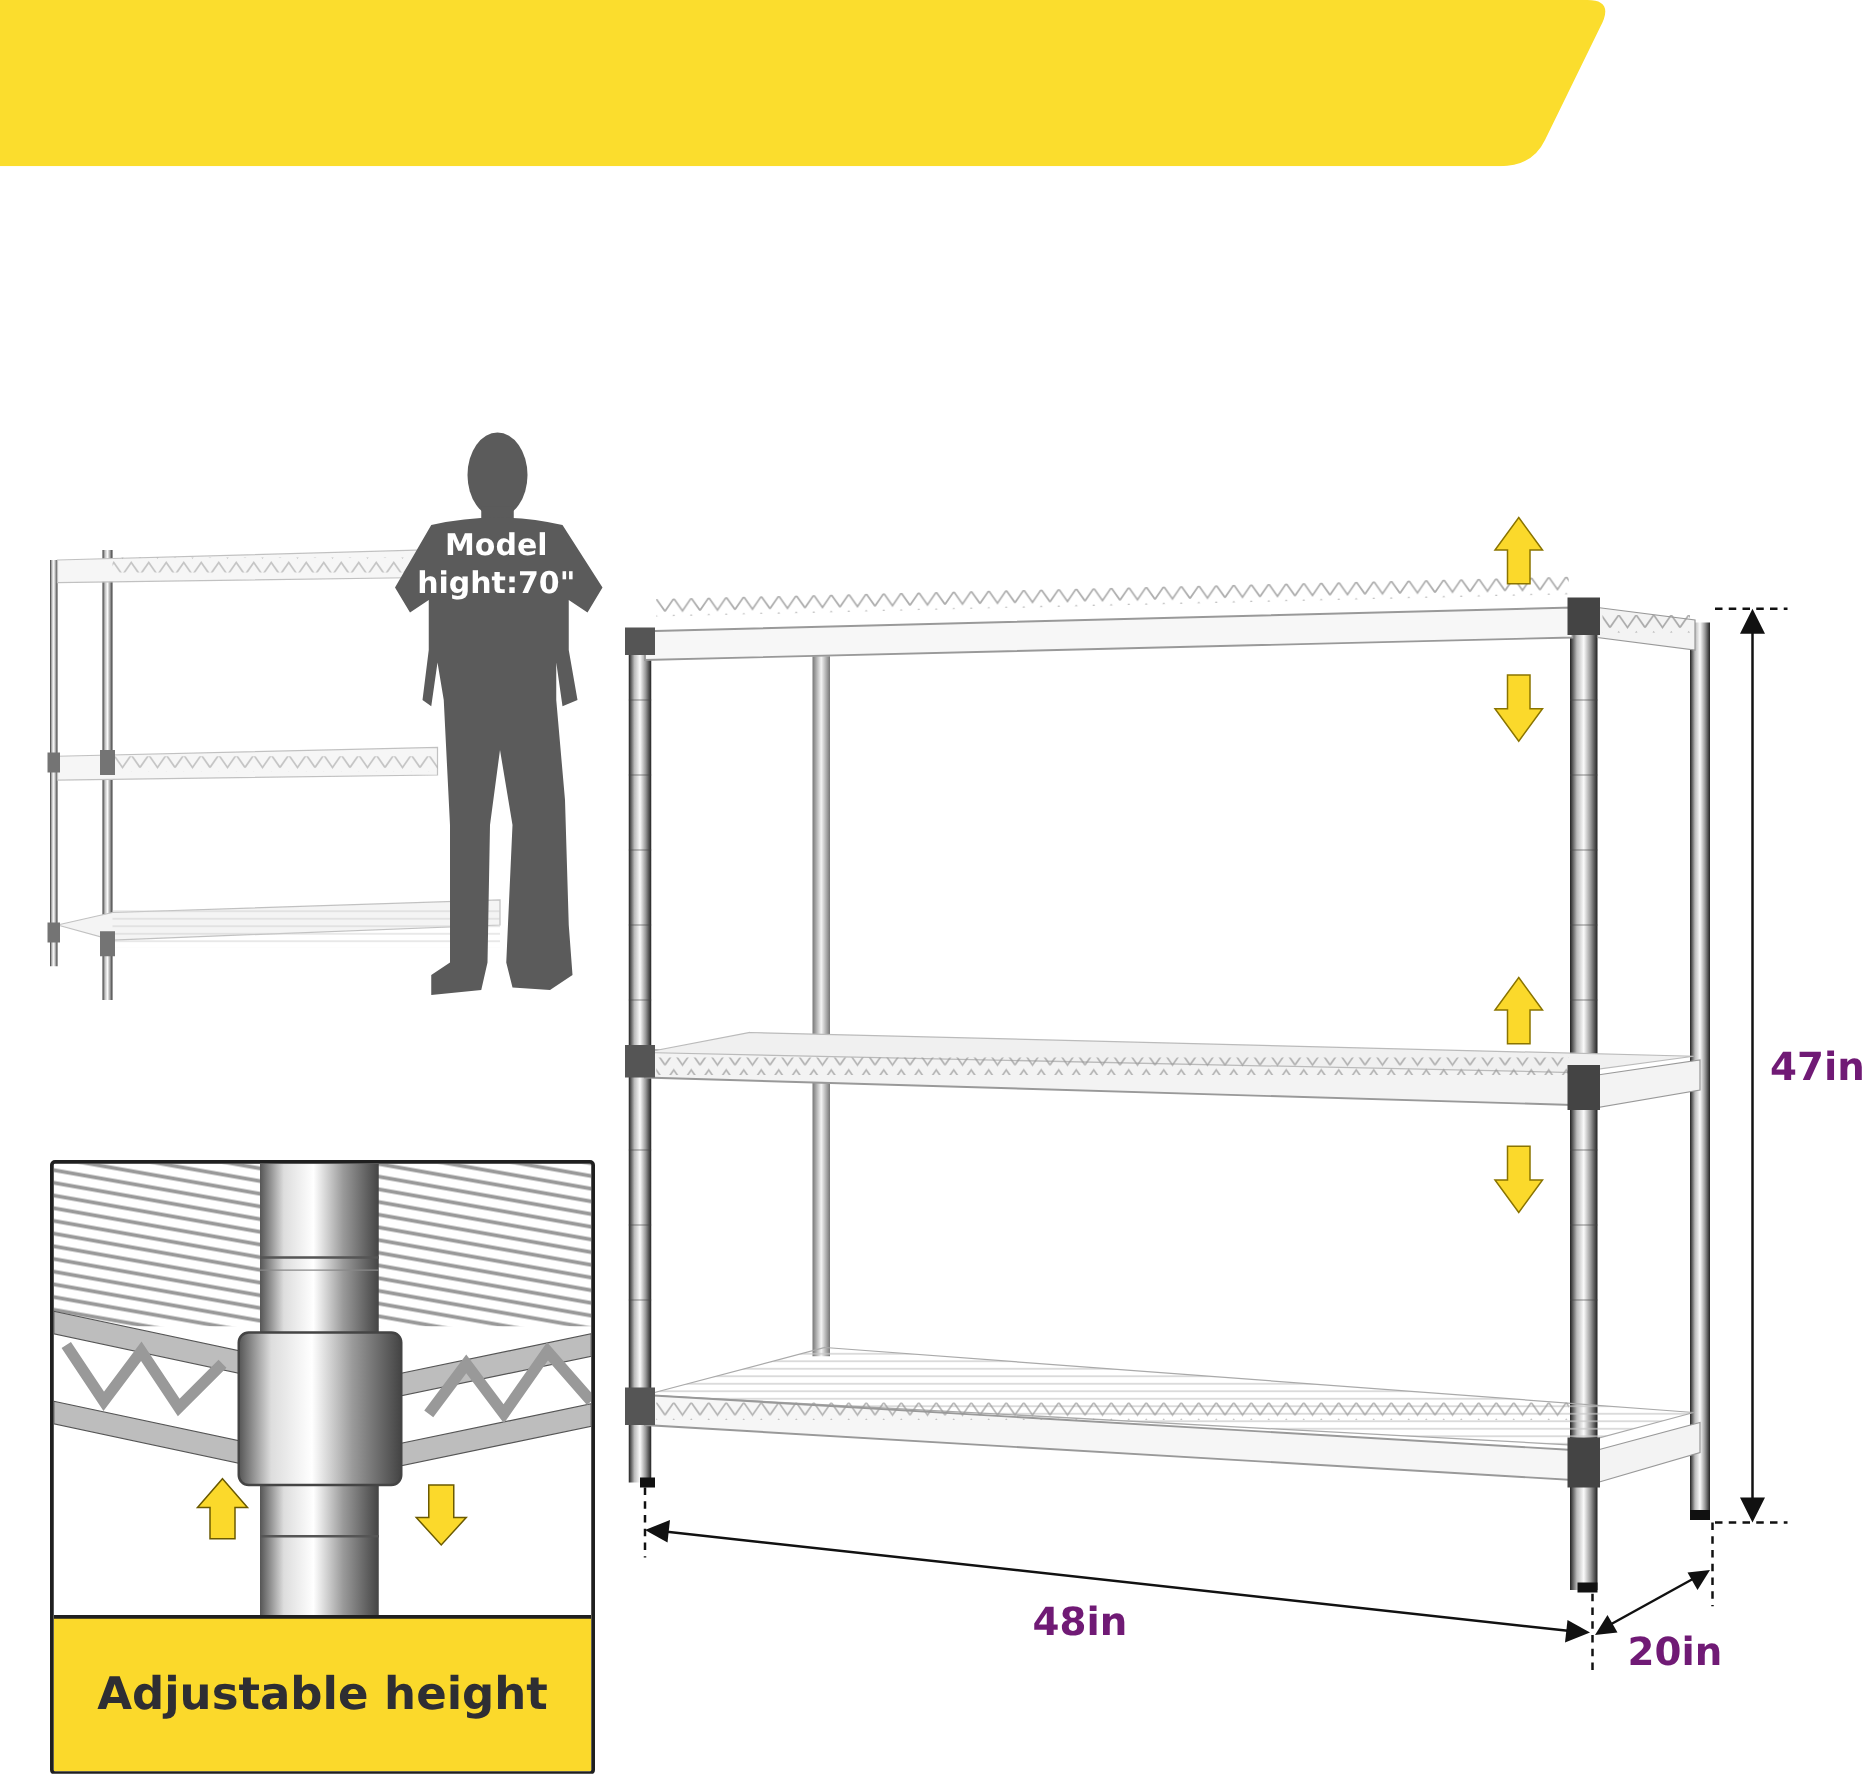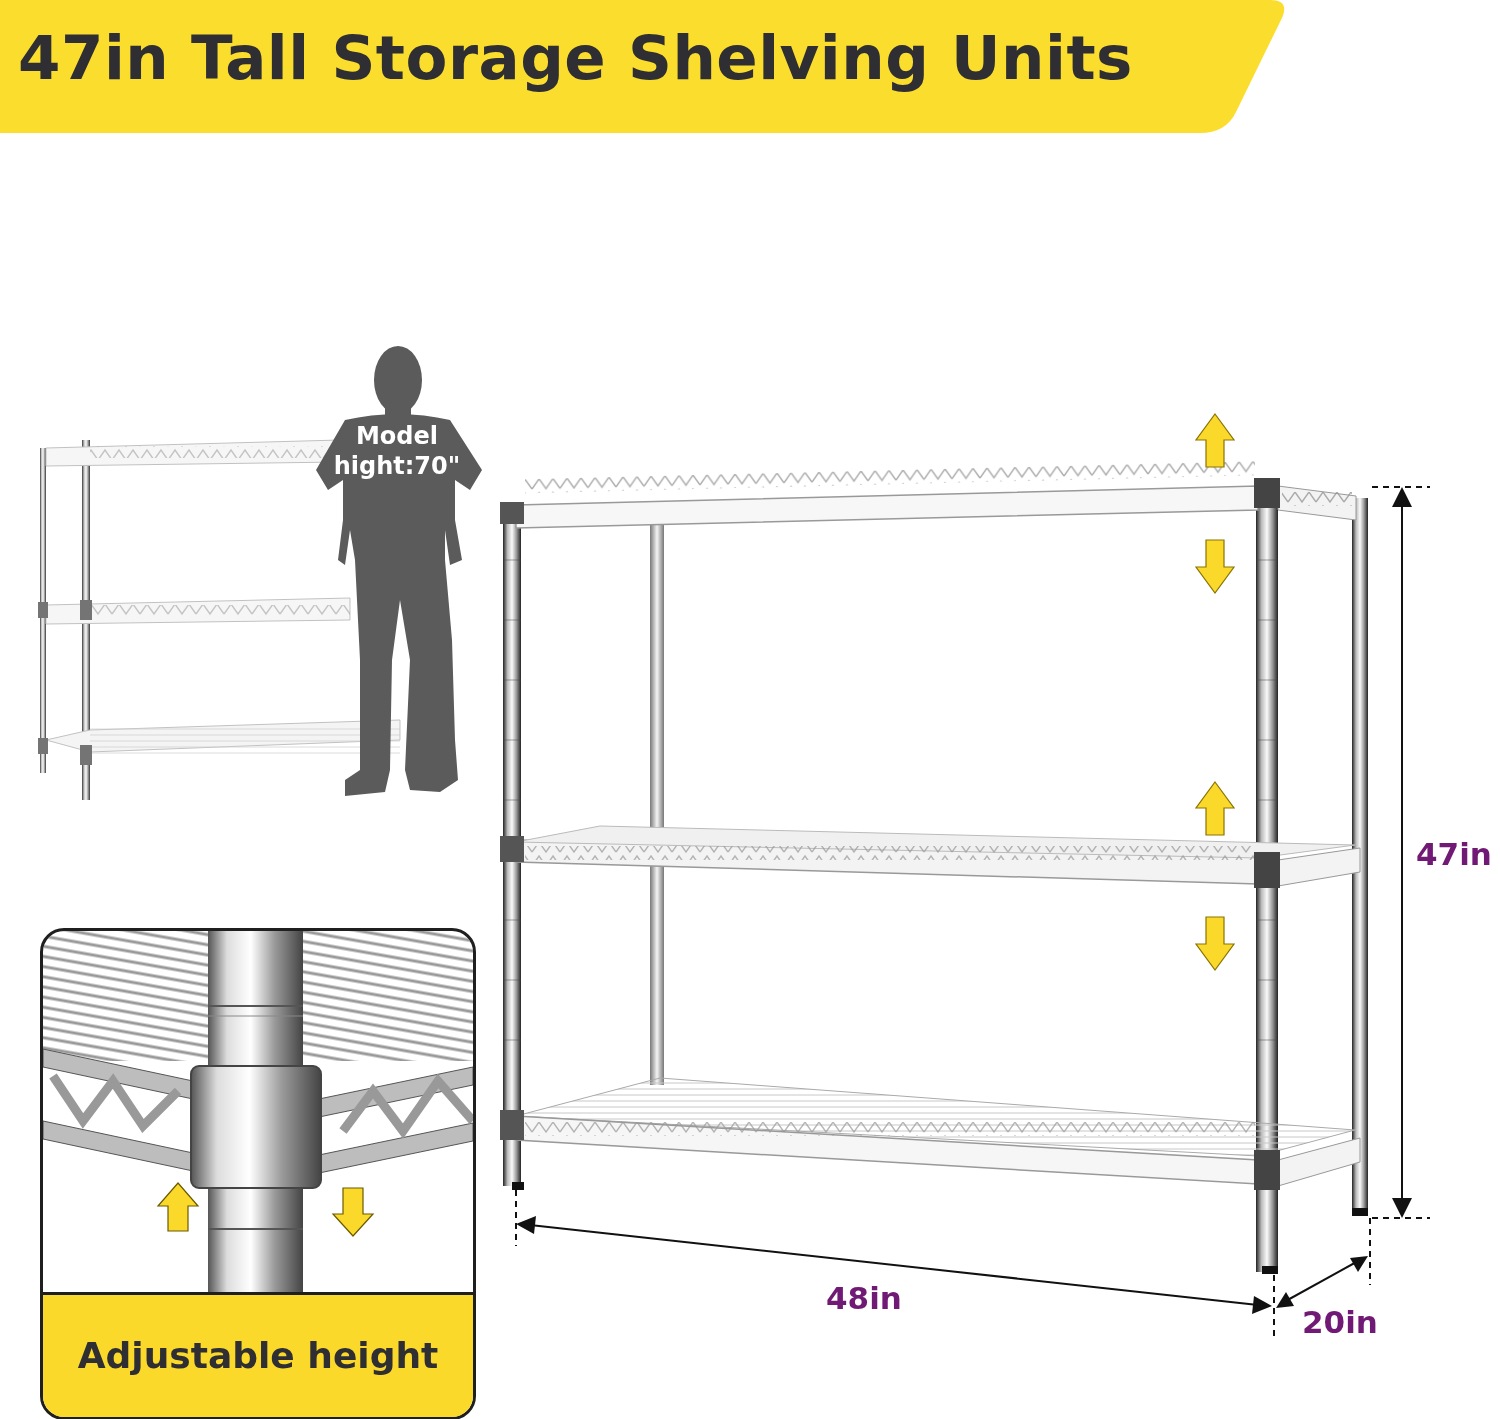--- a/index.html
+++ b/index.html
@@ -3,32 +3,31 @@
 <meta charset="utf-8">
 <style>
   html,body{margin:0;padding:0;background:#fff;}
   body{width:1500px;height:1419px;position:relative;overflow:hidden;font-family:"DejaVu Sans",sans-serif;}
   .banner{position:absolute;left:0;top:0;width:1290px;height:133px;}
   .banner svg{position:absolute;left:0;top:0;}
   .banner-title{position:absolute;left:18px;top:22px;font-size:61px;font-weight:bold;color:#2e2e33;letter-spacing:0.5px;white-space:nowrap;font-family:"DejaVu Sans",sans-serif;}
   .svgwrap{position:absolute;left:0;top:0;width:1500px;height:1419px;}
   .dim-label{position:absolute;font-weight:bold;color:#701a75;font-size:31px;white-space:nowrap;font-family:"DejaVu Sans",sans-serif;}
   .model-text{position:absolute;color:#fff;font-weight:bold;font-size:24px;text-align:center;line-height:30px;font-family:"DejaVu Sans",sans-serif;}
-  .detail-box{position:absolute;left:40px;top:928px;width:430px;height:486px;border:3px solid #1f1f1f;border-radius:24px;overflow:hidden;background:#fff;}
+  .detail-box{position:absolute;left:40px;top:928px;width:430px;height:486px;border:3px solid #1f1f1f;border-radius:4px;overflow:hidden;background:#fff;}
   .detail-caption{position:absolute;left:0;bottom:0;width:100%;height:122px;background:#fbd92b;border-top:3px solid #1f1f1f;display:flex;flex-direction:column;align-items:center;justify-content:center;}
   .detail-caption span{font-weight:bold;font-size:36px;color:#2e2e33;line-height:44px;font-family:"DejaVu Sans",sans-serif;}
 </style>
 </head>
 <body>
 
 <div class="banner">
   <svg width="1290" height="133" viewBox="0 0 1290 133">
     <path d="M0 0 H1270 Q1292 0 1280 22 L1236 112 Q1226 133 1200 133 H0 Z" fill="#fbdd2d"></path>
   </svg>
-  <div class="banner-title">47in Tall Storage Shelving Units</div>
 </div>
 
 <svg class="svgwrap" width="1500" height="1419" viewBox="0 0 1500 1419">
   <defs>
     <linearGradient id="pole" x1="0" x2="1" y1="0" y2="0">
       <stop offset="0" stop-color="#222"></stop>
       <stop offset="0.25" stop-color="#bbb"></stop>
       <stop offset="0.5" stop-color="#fafafa"></stop>
       <stop offset="0.75" stop-color="#999"></stop>
       <stop offset="1" stop-color="#222"></stop>

